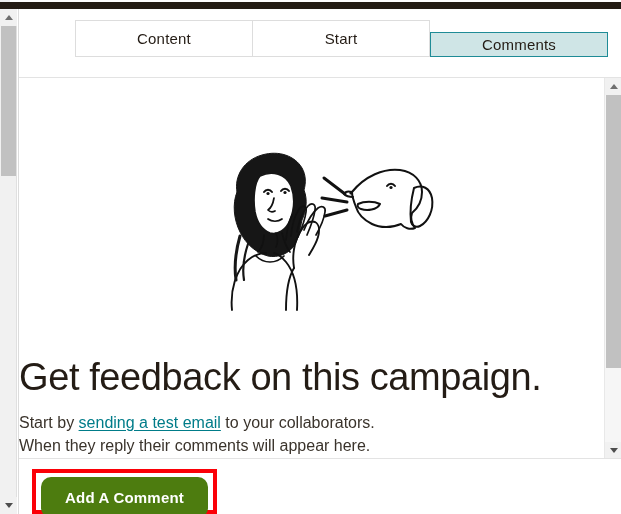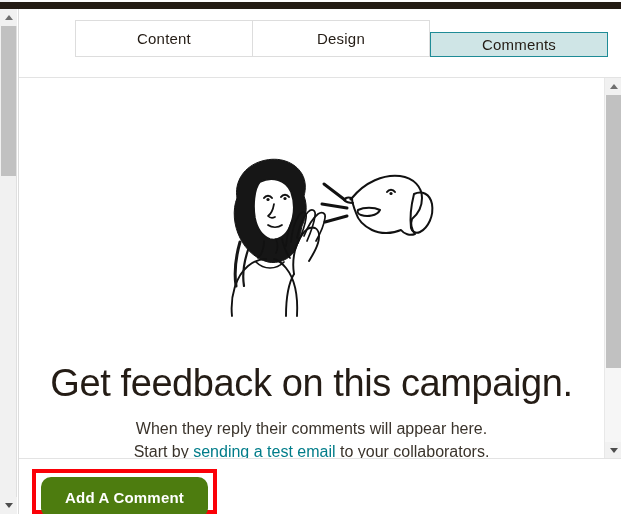--- a/index.html
+++ b/index.html
@@ -114,23 +114,22 @@
   .content-area {
     position: absolute;
     left: 0; top: 69px;
     width: 603px; height: 389px;
     overflow: hidden;
     background: #ffffff;
   }
 
   .hero {
     position: absolute;
-    left: 0; top: 6px;
+    left: 0; top: 0;
     width: 585px;
-    text-align: center;
   }
 
   .illustration {
     margin: 62px auto 0;
     width: 260px; height: 175px;
   }
   .illustration svg { display: block; width: 100%; height: 100%; }
 
   .hero-title {
     margin-top: 42px;
@@ -240,21 +239,21 @@
     </div>
   </div>
 
   <div class="panel">
 
     <div class="tabs">
       <div class="tab">
         <span>Content</span>
       </div>
       <div class="tab">
-        <span>Design</span>
+        <span>Start</span>
       </div>
       <div class="tab active">
         <span>Comments</span>
       </div>
     </div>
 
     <div class="tabs-underline"></div>
 
     <div class="content-area">
       <div class="hero">
@@ -328,22 +327,22 @@
 
               <path d="M232 48 C240 44 248 48 250 58 C252 70 246 82 238 86
                        C234 88 230 86 229 82 C228 74 229 60 232 48 Z" stroke-width="2"></path>
             </g>
           </svg>
         </div>
 
         <h1 class="hero-title">Get feedback on this campaign.</h1>
 
         <div class="hero-sub">
+          <span class="line"><span>Start by </span><a class="tlink" href="#">sending a test email</a><span> to your collaborators.</span></span>
           <span class="line">When they reply their comments will appear here.</span>
-          <span class="line"><span>Start by </span><a class="tlink" href="#">sending a test email</a><span> to your collaborators.</span></span>
         </div>
 
       </div>
     </div>
 
     <div class="inner-scrollbar">
       <div class="inner-sb-up">
         <span class="tri tri-up"></span>
       </div>
       <div class="inner-sb-thumb"></div>

